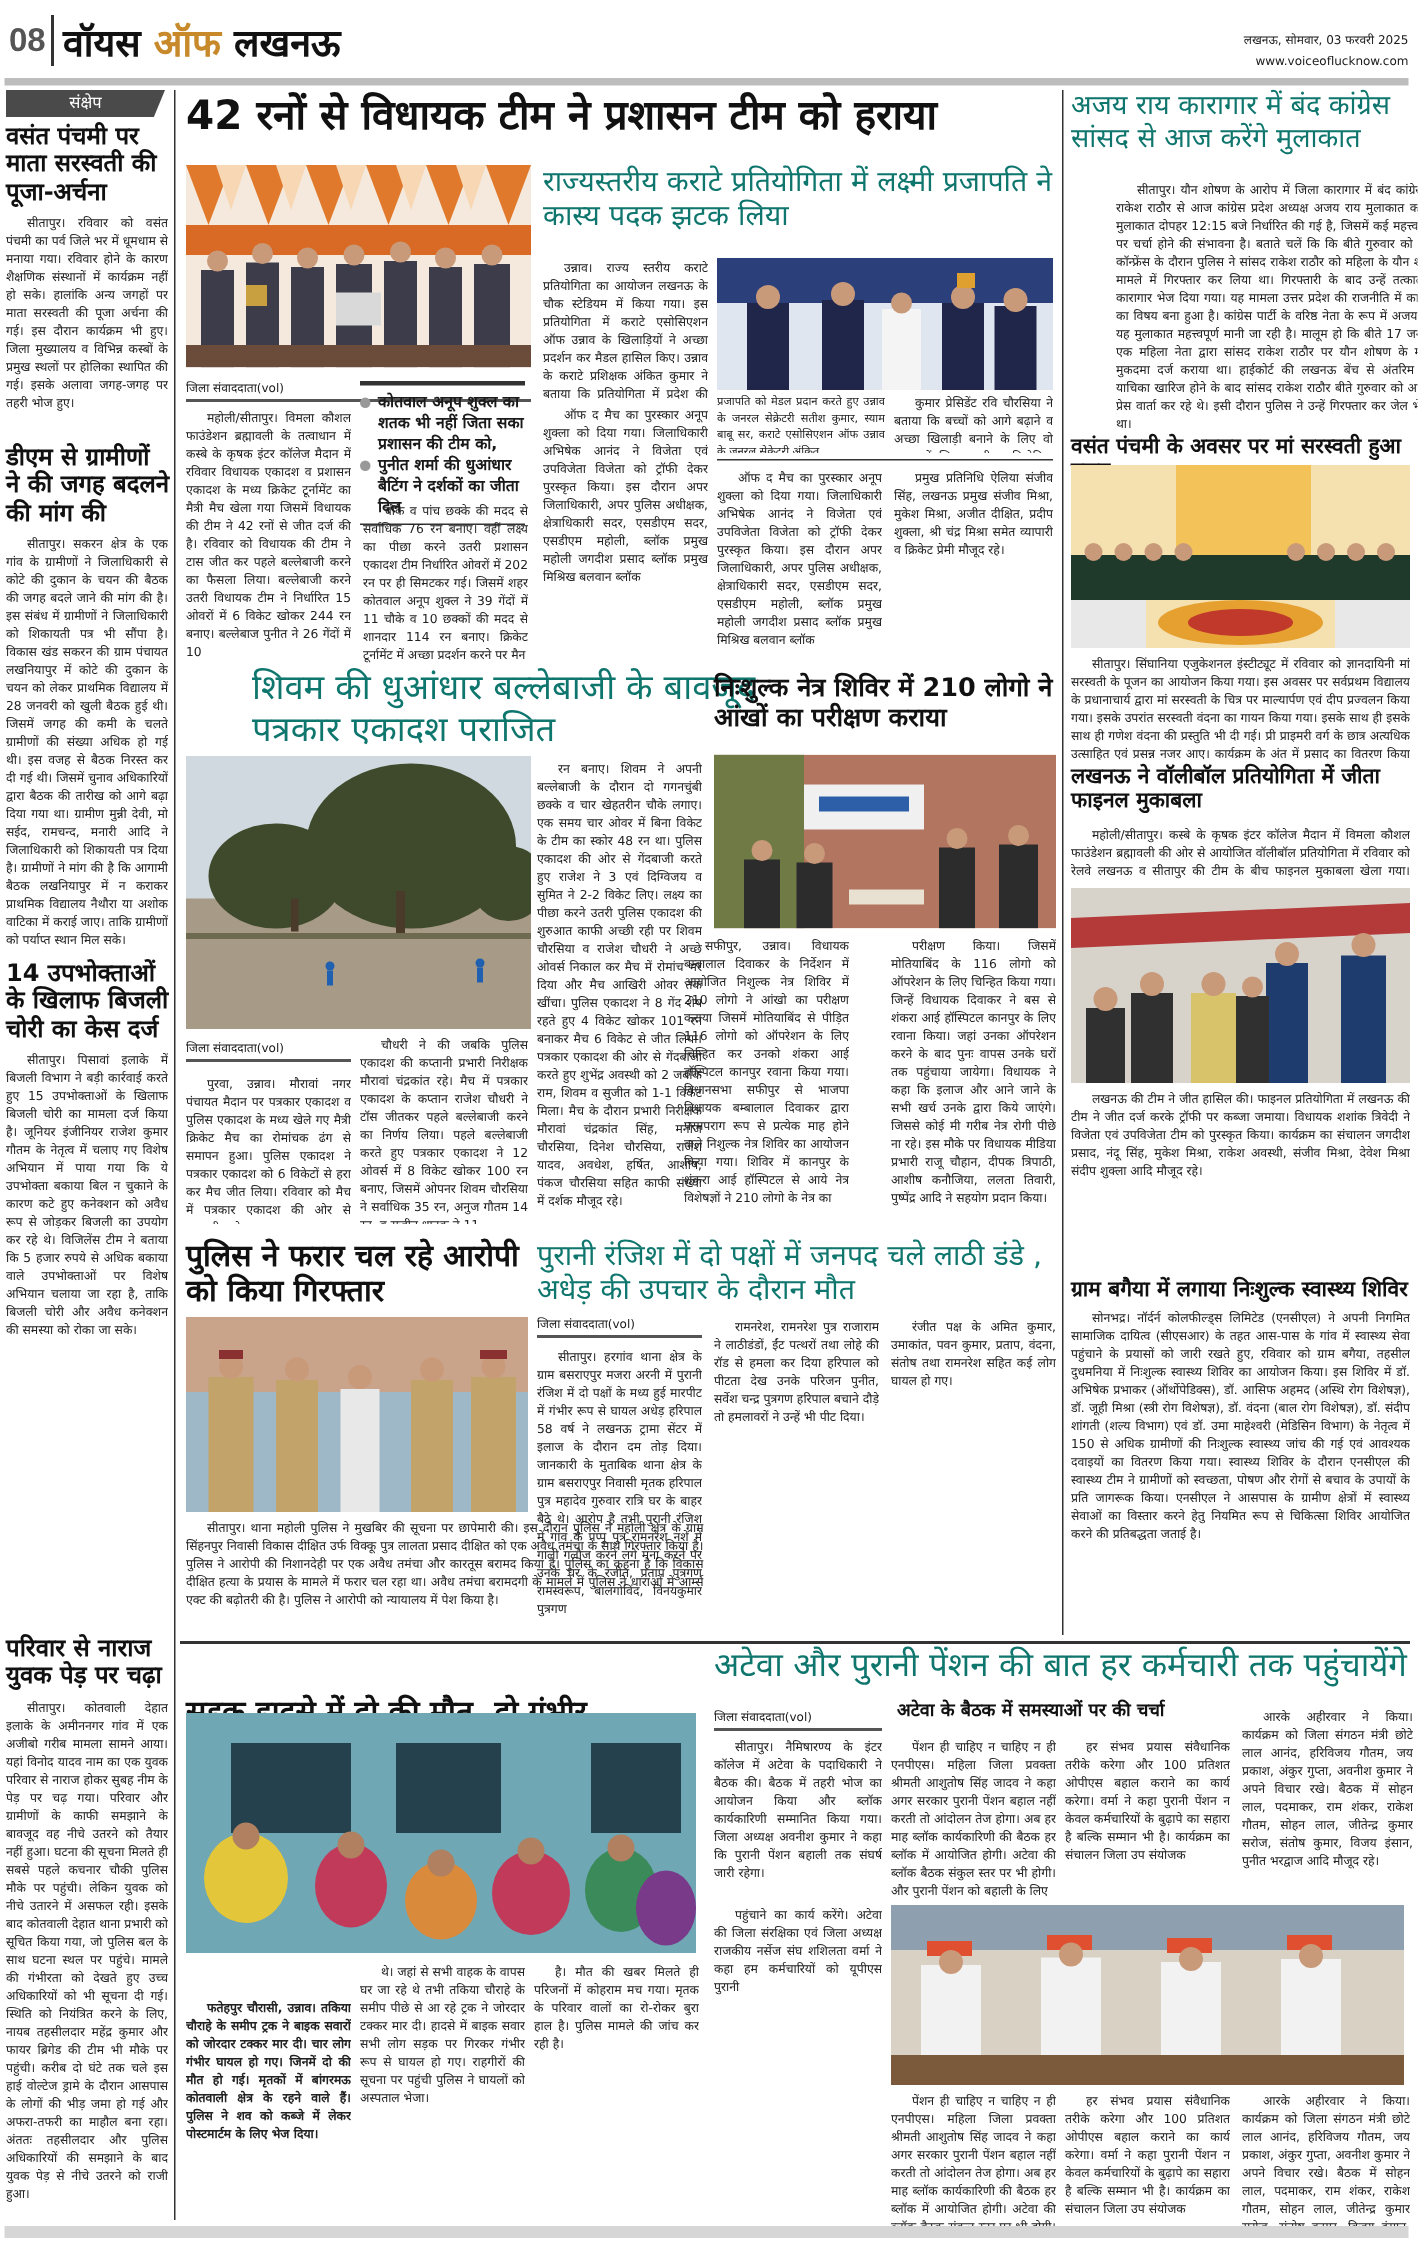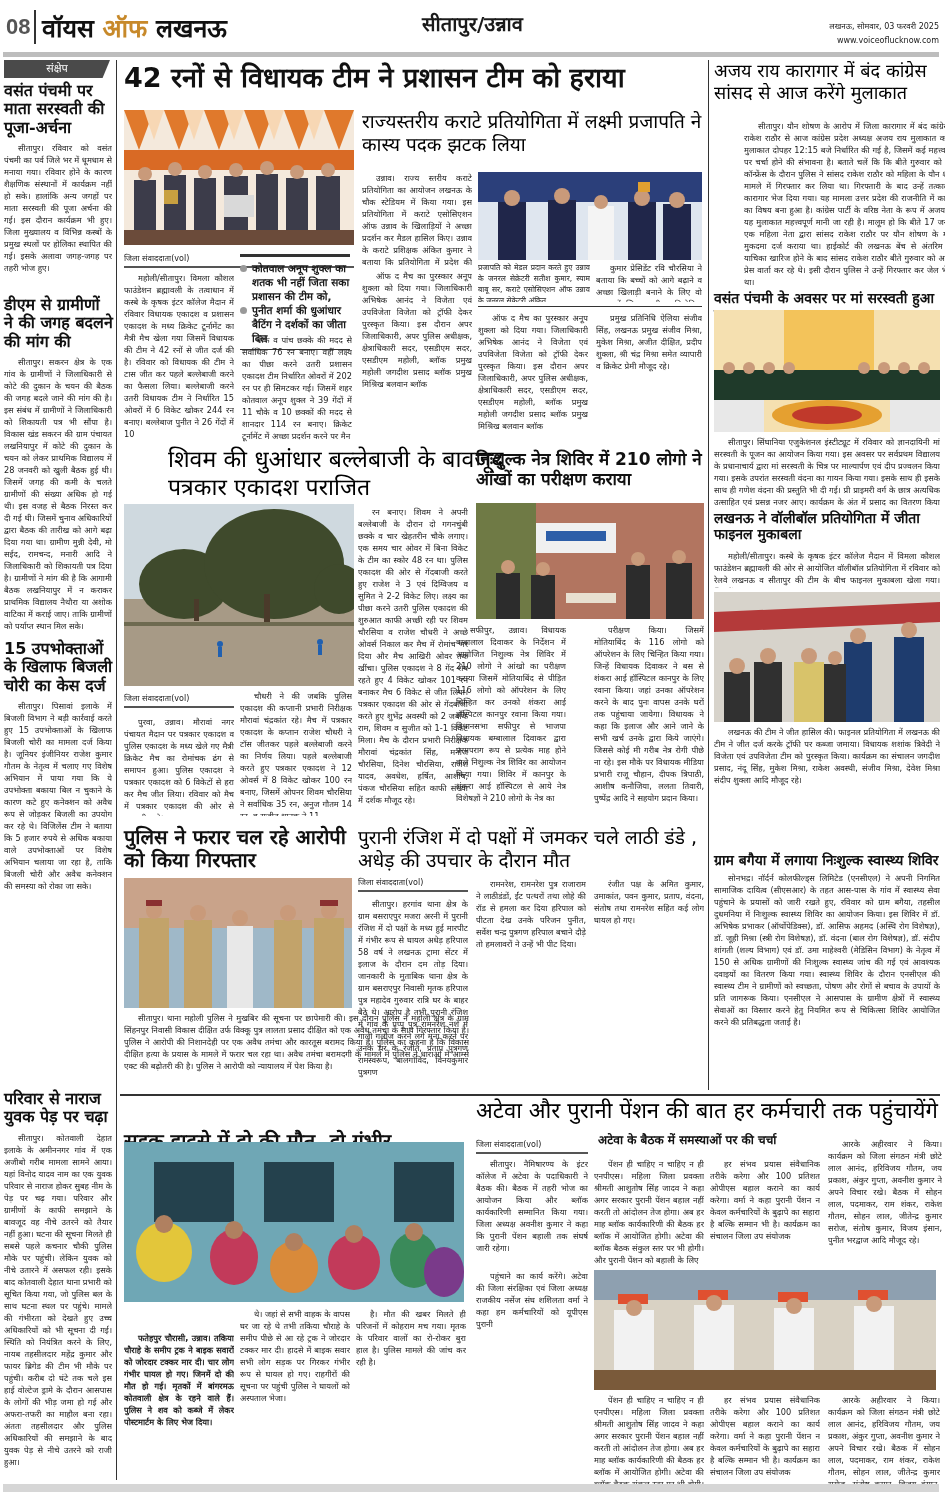--- a/index.html
+++ b/index.html
@@ -8,42 +8,41 @@
   .page-no { position: absolute; left: 6px; top: 14px; font-size: 22px; font-weight: bold; color: #555; font-family: "Liberation Sans", sans-serif; }
   .brand { position: absolute; left: 34px; top: 10px; font-size: 25px; font-weight: bold; color: #111; border-left: 2px solid #333; padding-left: 6px; }
   .brand .mid { color: #c7892a; }
   .section-title { position: absolute; left: 0; width: 945px; top: 10px; text-align: center; font-size: 20px; font-weight: bold; }
   .dateline { position: absolute; right: 6px; top: 20px; font-size: 8px; text-align: right; line-height: 14px; }
   .rule { position: absolute; left: 3px; top: 52px; width: 936px; height: 5px; background: #bdbdbd; }
   .col-rule { position: absolute; width: 1px; background: #333; }
   .hrule { position: absolute; height: 1px; background: #333; }
   .sankshep { position: absolute; left: 4px; top: 60px; width: 106px; height: 18px; background: #4a4a4a; color: #fff; font-size: 11px; text-align: center; line-height: 18px; clip-path: polygon(0 0,100% 0,93% 100%,0 100%); }
   .hd { position: absolute; font-weight: bold; line-height: 1.15; color: #111; }
-  .hd-light { position: absolute; font-weight: normal; line-height: 1.2; color: #000000; }
+  .hd-light { position: absolute; font-weight: normal; line-height: 1.2; color: #0f766e; }
   .body { position: absolute; font-size: 8.2px; line-height: 12px; text-align: justify; color: #222; overflow: hidden; }
   .body p { text-indent: 14px; }
   .byline { position: absolute; font-size: 8px; border-bottom: 2px solid #555; padding-bottom: 3px; }
   .photo { position: absolute; overflow: hidden; }
   .caption { position: absolute; font-size: 7.5px; line-height: 11px; text-align: justify; color: #222; overflow: hidden; }
   .bullets { position: absolute; font-size: 10.5px; font-weight: bold; line-height: 14px; border-top: 3px solid #333; border-bottom: 1px solid #333; padding: 4px 0; }
   .bullets li { list-style: none; position: relative; padding-left: 12px; }
   .bullets li::before { content: ""; position: absolute; left: 0; top: 4px; width: 7px; height: 7px; border-radius: 50%; background: #999; }
   .bottom-bar { position: absolute; left: 3px; top: 1484px; width: 936px; height: 8px; background: #d6d6d6; }
 </style>
 </head>
 <body>
 
 <div class="masthead">
   <div class="page-no">08</div>
   <div class="brand">
     <span>वॉयस</span>
     <span class="mid">ऑफ</span>
     <span>लखनऊ</span>
   </div>
-  <div class="section-title">सीतापुर/उन्नाव</div>
   <div class="dateline">
     <div>लखनऊ, सोमवार, 03 फरवरी 2025</div>
     <div>www.voiceoflucknow.com</div>
   </div>
 </div>
 <div class="rule"></div>
 
 <div class="col-rule" style="left:116px;top:60px;height:1420px;"></div>
 <div class="col-rule" style="left:708px;top:60px;height:1030px;"></div>
 
@@ -52,21 +51,21 @@
 <div class="hd" style="left:4px;top:82px;width:110px;font-size:16px;">वसंत पंचमी पर माता सरस्वती की पूजा-अर्चना</div>
 <div class="body" style="left:4px;top:142px;width:108px;height:152px;">
     <p>सीतापुर। रविवार को वसंत पंचमी का पर्व जिले भर में धूमधाम से मनाया गया। रविवार होने के कारण शैक्षणिक संस्थानों में कार्यक्रम नहीं हो सके। हालांकि अन्य जगहों पर माता सरस्वती की पूजा अर्चना की गई। इस दौरान कार्यक्रम भी हुए। जिला मुख्यालय व विभिन्न कस्बों के प्रमुख स्थलों पर होलिका स्थापित की गई। इसके अलावा जगह-जगह पर तहरी भोज हुए।</p>
   </div>
 
 <div class="hd" style="left:4px;top:296px;width:110px;font-size:16px;">डीएम से ग्रामीणों ने की जगह बदलने की मांग की</div>
 <div class="body" style="left:4px;top:356px;width:108px;height:280px;">
     <p>सीतापुर। सकरन क्षेत्र के एक गांव के ग्रामीणों ने जिलाधिकारी से कोटे की दुकान के चयन की बैठक की जगह बदले जाने की मांग की है। इस संबंध में ग्रामीणों ने जिलाधिकारी को शिकायती पत्र भी सौंपा है। विकास खंड सकरन की ग्राम पंचायत लखनियापुर में कोटे की दुकान के चयन को लेकर प्राथमिक विद्यालय में 28 जनवरी को खुली बैठक हुई थी। जिसमें जगह की कमी के चलते ग्रामीणों की संख्या अधिक हो गई थी। इस वजह से बैठक निरस्त कर दी गई थी। जिसमें चुनाव अधिकारियों द्वारा बैठक की तारीख को आगे बढ़ा दिया गया था। ग्रामीण मुन्नी देवी, मो सईद, रामचन्द, मनारी आदि ने जिलाधिकारी को शिकायती पत्र दिया है। ग्रामीणों ने मांग की है कि आगामी बैठक लखनियापुर में न कराकर प्राथमिक विद्यालय नैथौरा या अशोक वाटिका में कराई जाए। ताकि ग्रामीणों को पर्याप्त स्थान मिल सके।</p>
   </div>
 
-<div class="hd" style="left:4px;top:640px;width:110px;font-size:16px;">15 उपभोक्ताओं के खिलाफ बिजली चोरी का केस दर्ज</div>
+<div class="hd" style="left:4px;top:640px;width:110px;font-size:16px;">14 उपभोक्ताओं के खिलाफ बिजली चोरी का केस दर्ज</div>
 <div class="body" style="left:4px;top:700px;width:108px;height:385px;">
     <p>सीतापुर। पिसावां इलाके में बिजली विभाग ने बड़ी कार्रवाई करते हुए 15 उपभोक्ताओं के खिलाफ बिजली चोरी का मामला दर्ज किया है। जूनियर इंजीनियर राजेश कुमार गौतम के नेतृत्व में चलाए गए विशेष अभियान में पाया गया कि ये उपभोक्ता बकाया बिल न चुकाने के कारण कटे हुए कनेक्शन को अवैध रूप से जोड़कर बिजली का उपयोग कर रहे थे। विजिलेंस टीम ने बताया कि 5 हजार रुपये से अधिक बकाया वाले उपभोक्ताओं पर विशेष अभियान चलाया जा रहा है, ताकि बिजली चोरी और अवैध कनेक्शन की समस्या को रोका जा सके।</p>
   </div>
 
 <div class="hd" style="left:4px;top:1090px;width:110px;font-size:16px;">परिवार से नाराज युवक पेड़ पर चढ़ा</div>
 <div class="body" style="left:4px;top:1132px;width:108px;height:345px;">
     <p>सीतापुर। कोतवाली देहात इलाके के अमीननगर गांव में एक अजीबो गरीब मामला सामने आया। यहां विनोद यादव नाम का एक युवक परिवार से नाराज होकर सुबह नीम के पेड़ पर चढ़ गया। परिवार और ग्रामीणों के काफी समझाने के बावजूद वह नीचे उतरने को तैयार नहीं हुआ। घटना की सूचना मिलते ही सबसे पहले कचनार चौकी पुलिस मौके पर पहुंची। लेकिन युवक को नीचे उतारने में असफल रही। इसके बाद कोतवाली देहात थाना प्रभारी को सूचित किया गया, जो पुलिस बल के साथ घटना स्थल पर पहुंचे। मामले की गंभीरता को देखते हुए उच्च अधिकारियों को भी सूचना दी गई। स्थिति को नियंत्रित करने के लिए, नायब तहसीलदार महेंद्र कुमार और फायर ब्रिगेड की टीम भी मौके पर पहुंची। करीब दो घंटे तक चले इस हाई वोल्टेज ड्रामे के दौरान आसपास के लोगों की भीड़ जमा हो गई और अफरा-तफरी का माहौल बना रहा। अंततः तहसीलदार और पुलिस अधिकारियों की समझाने के बाद युवक पेड़ से नीचे उतरने को राजी हुआ।</p>
   </div>
 
 <div class="hd" style="left:124px;top:62px;width:580px;font-size:27px;white-space:nowrap;">42 रनों से विधायक टीम ने प्रशासन टीम को हराया</div>
@@ -317,21 +316,21 @@
     <g fill="#8a3030">
         <rect x="22" y="22" width="16" height="6"></rect>
         <rect x="196" y="22" width="18" height="6"></rect>
       </g>
   </svg>
 </div>
 <div class="body" style="left:124px;top:1012px;width:345px;height:78px;">
     <p>सीतापुर। थाना महोली पुलिस ने मुखबिर की सूचना पर छापेमारी की। इस दौरान पुलिस ने महोली क्षेत्र के ग्राम सिंहनपुर निवासी विकास दीक्षित उर्फ विक्कू पुत्र लालता प्रसाद दीक्षित को एक अवैध तमंचा के साथ गिरफ्तार किया है। पुलिस ने आरोपी की निशानदेही पर एक अवैध तमंचा और कारतूस बरामद किया है। पुलिस का कहना है कि विकास दीक्षित हत्या के प्रयास के मामले में फरार चल रहा था। अवैध तमंचा बरामदगी के मामले में पुलिस ने धाराओं में आर्म्स एक्ट की बढ़ोतरी की है। पुलिस ने आरोपी को न्यायालय में पेश किया है।</p>
   </div>
 
-<div class="hd-light" style="left:358px;top:826px;width:346px;font-size:19px;">पुरानी रंजिश में दो पक्षों में जमकर चले लाठी डंडे , अधेड़ की उपचार के दौरान मौत</div>
+<div class="hd-light" style="left:358px;top:826px;width:346px;font-size:19px;">पुरानी रंजिश में दो पक्षों में जनपद चले लाठी डंडे , अधेड़ की उपचार के दौरान मौत</div>
 <div class="byline" style="left:358px;top:876px;width:110px;">जिला संवाददाता(vol)</div>
 <div class="body" style="left:358px;top:898px;width:110px;height:192px;">
     <p>सीतापुर। हरगांव थाना क्षेत्र के ग्राम बसराएपुर मजरा अरनी में पुरानी रंजिश में दो पक्षों के मध्य हुई मारपीट में गंभीर रूप से घायल अधेड़ हरिपाल 58 वर्ष ने लखनऊ ट्रामा सेंटर में इलाज के दौरान दम तोड़ दिया। जानकारी के मुताबिक थाना क्षेत्र के ग्राम बसराएपुर निवासी मृतक हरिपाल पुत्र महादेव गुरुवार रात्रि घर के बाहर बैठे थे। आरोप है तभी पुरानी रंजिश में गांव के पप्पू पुत्र रामनरेश नशे में गाली गलौज करने लगे मना करने पर उनके घर के रंजीत, प्रताप पुत्रगण रामस्वरूप, बालगोविंद, विनयकुमार पुत्रगण</p>
   </div>
 <div class="body" style="left:476px;top:878px;width:110px;height:212px;">
     <p>रामनरेश, रामनरेश पुत्र राजाराम ने लाठीडंडों, ईंट पत्थरों तथा लोहे की रॉड से हमला कर दिया हरिपाल को पीटता देख उनके परिजन पुनीत, सर्वेश चन्द्र पुत्रगण हरिपाल बचाने दौड़े तो हमलावरों ने उन्हें भी पीट दिया।</p>
   </div>
 <div class="body" style="left:594px;top:878px;width:110px;height:212px;">
     <p>रंजीत पक्ष के अमित कुमार, उमाकांत, पवन कुमार, प्रताप, वंदना, संतोष तथा रामनरेश सहित कई लोग घायल हो गए।</p>
   </div>

